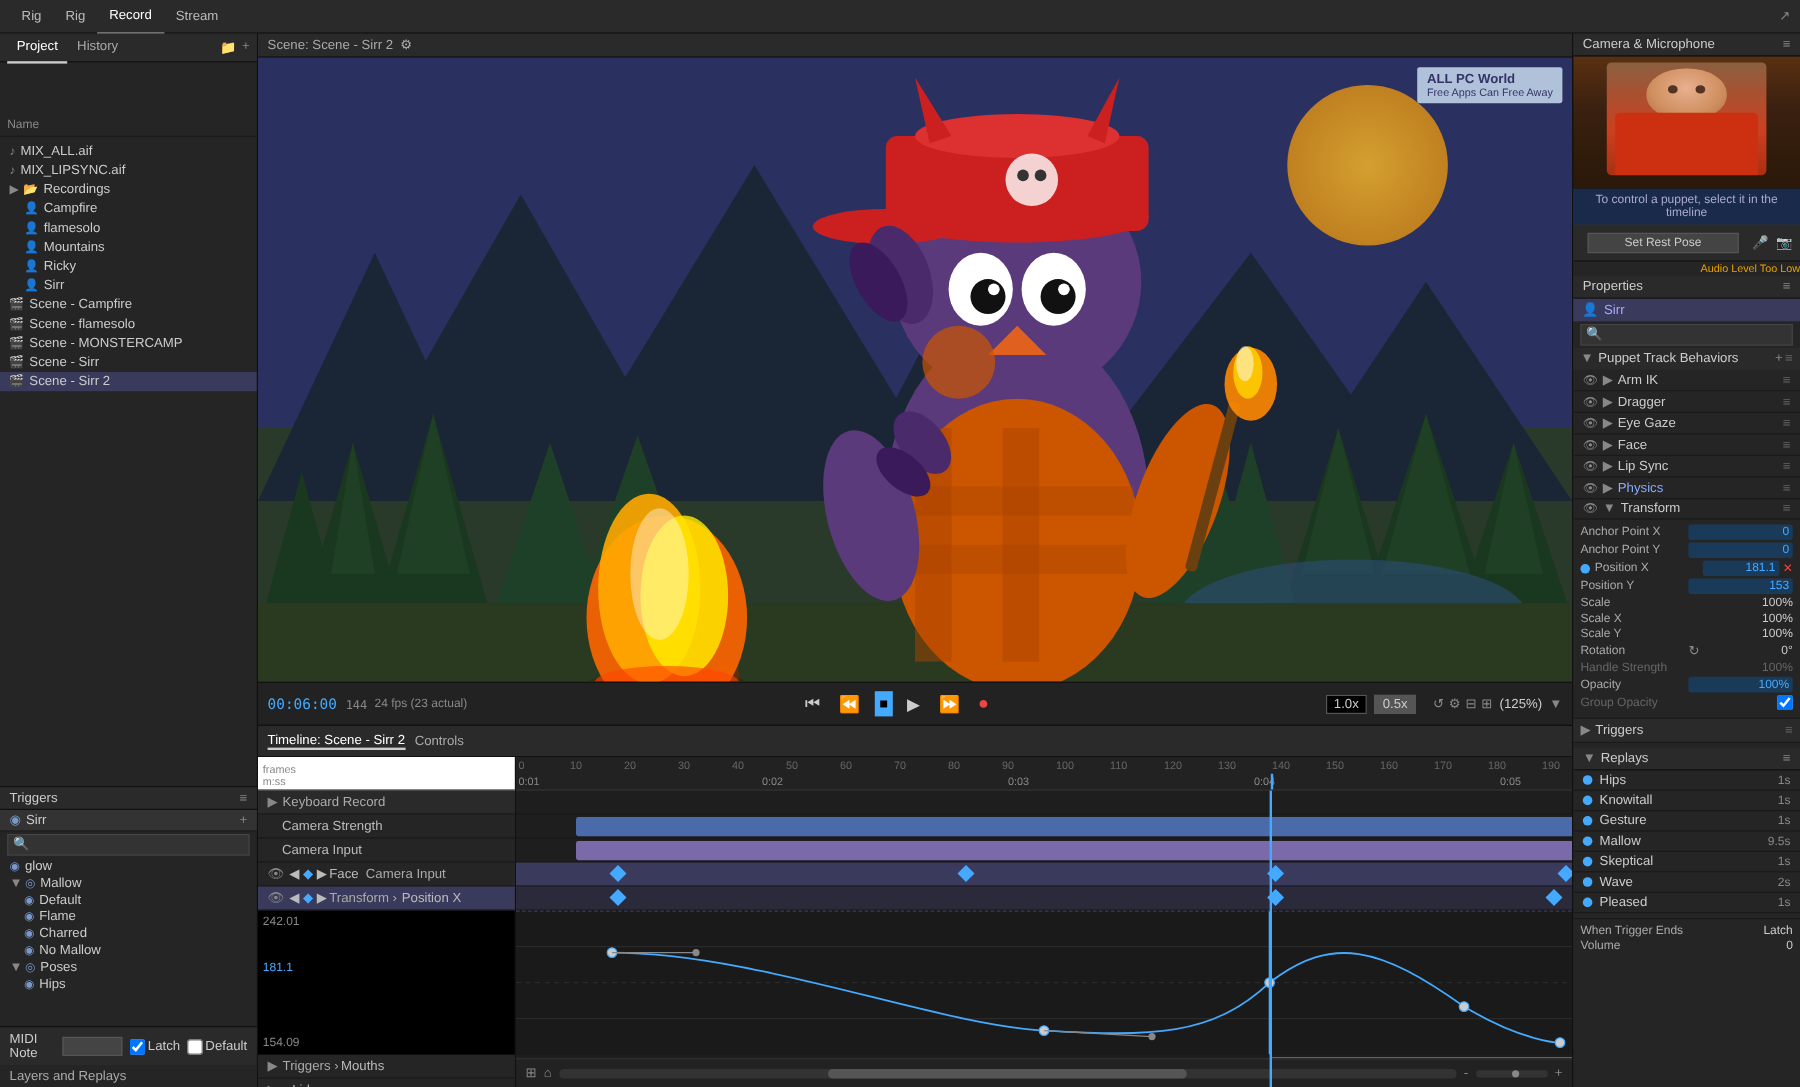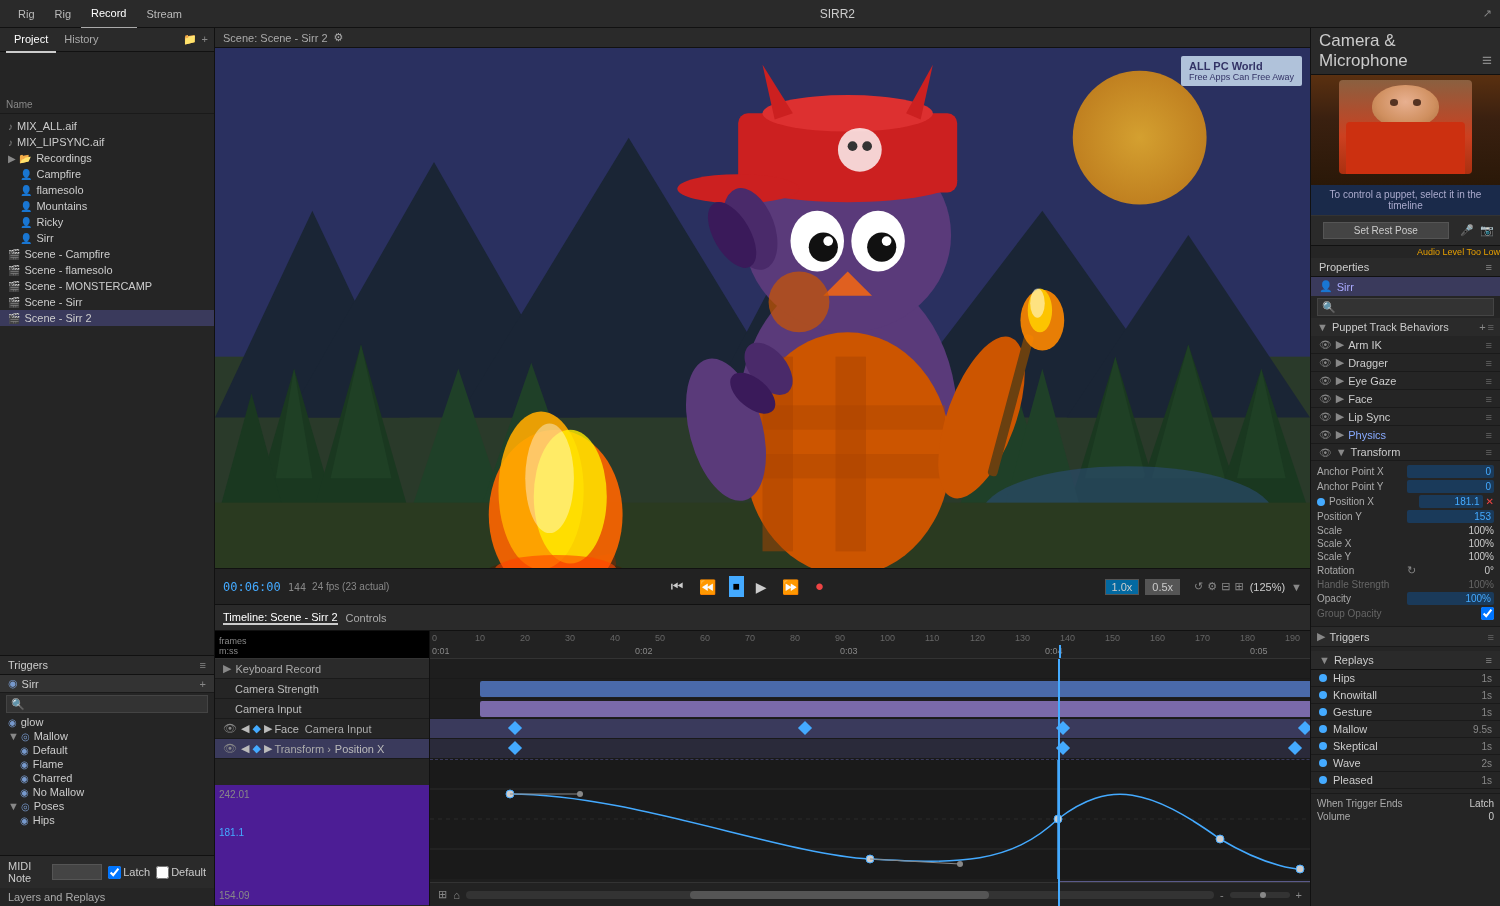--- a/index.html
+++ b/index.html
@@ -62,21 +62,21 @@
     #watermark { position: absolute; top: 8px; right: 8px; background: rgba(200,220,240,0.85); padding: 4px 8px; font-size: 10px; color: #336; border-radius: 2px; }
 
     
     #playback-bar { background: #222; height: 36px; display: flex; align-items: center; padding: 0 8px; gap: 6px; border-top: 1px solid #111; }
     #playback-bar .time-display { color: #4af; font-size: 12px; font-family: monospace; }
     #playback-bar .fps-display { color: #888; font-size: 10px; }
     .pb-btn { background: none; border: none; color: #ccc; cursor: pointer; font-size: 14px; padding: 2px 4px; }
     .pb-btn.record { color: #e44; }
     .pb-btn.active-stop { background: #4af; color: #000; padding: 2px 4px; }
     #speed-controls { margin-left: auto; display: flex; align-items: center; gap: 6px; }
-    .speed-btn { background: #0369a1; border: 1px solid #555; color: #ccc; padding: 1px 6px; font-size: 11px; cursor: pointer; }
+    .speed-btn { background: #000000; border: 1px solid #555; color: #ccc; padding: 1px 6px; font-size: 11px; cursor: pointer; }
     .speed-btn.active { background: #555; }
     #zoom-display { color: #ccc; font-size: 11px; margin-left: auto; }
 
     
     #timeline-area { flex: 1; display: flex; flex-direction: column; background: #1e1e1e; border-top: 1px solid #111; min-height: 0; }
     #timeline-header { display: flex; align-items: center; background: #2a2a2a; height: 26px; padding: 0 8px; border-bottom: 1px solid #111; gap: 8px; }
     #timeline-header .tab { color: #aaa; cursor: pointer; font-size: 11px; }
     #timeline-header .tab.active { color: #fff; border-bottom: 2px solid #ccc; }
 
     
@@ -94,21 +94,21 @@
     #timeline-ruler { height: 28px; background: #222; border-bottom: 1px solid #333; position: sticky; top: 0; z-index: 10; display: flex; align-items: flex-end; padding-bottom: 2px; overflow: hidden; }
 
     
     .track-row { height: 20px; border-bottom: 1px solid #1a1a1a; position: relative; }
     .track-clip { position: absolute; top: 2px; height: 16px; border-radius: 2px; }
     .track-clip.blue { background: #4a6aaa; }
     .track-clip.purple { background: #7a6aaa; }
 
     
     #right-panel { width: 190px; min-width: 190px; background: #252525; border-left: 1px solid #111; display: flex; flex-direction: column; overflow-y: auto; }
-    #cam-mic-header { display: flex; align-items: flex-end; background: #2a2a2a; padding: 3px 8px; border-bottom: 1px solid #111; font-size: 17px; color: #ccc; gap: 40px; }
+    #cam-mic-header { display: flex; align-items: center; background: #2a2a2a; padding: 3px 8px; border-bottom: 1px solid #111; font-size: 11px; color: #ccc; gap: 40px; }
     #camera-feed { width: 100%; height: 110px; background: #111; position: relative; overflow: hidden; }
     #camera-feed-bg { width: 100%; height: 100%; background: linear-gradient(135deg, #8B4513 0%, #654321 50%, #4a3020 100%); position: relative; }
     #rest-pose-btn { margin: 3px 6px; background: #444; border: 1px solid #555; color: #ccc; font-size: 10px; padding: 2px 6px; cursor: pointer; width: calc(100% - 12px); }
     #audio-warn { color: #e8a000; font-size: 9px; text-align: right; padding: 1px 0; }
 
     #properties-header { display: flex; align-items: center; background: #2a2a2a; padding: 3px 8px; border-bottom: 1px solid #111; font-size: 11px; color: #ccc; }
     #puppet-name-bar { display: flex; align-items: center; background: #3a3a5c; padding: 3px 8px; font-size: 11px; color: #aaf; gap: 4px; }
     #prop-search { padding: 2px 6px; background: #252525; }
     #prop-search input { background: #333; border: 1px solid #444; color: #ccc; width: 100%; padding: 2px 4px; font-size: 11px; }
 
@@ -157,21 +157,20 @@
     .wt-value { color: #ccc; }
   </style>
 </head>
 <body>
 
 <div id="top-menu">
   <div class="menu-item">Rig</div>
   <div class="menu-item">Rig</div>
   <div class="menu-item active">Record</div>
   <div class="menu-item">Stream</div>
-  <div id="app-title">SIRR2</div>
   <div id="top-right-icon">↗</div>
 </div>
 
 <div id="main-layout">
 
   <div id="left-panel">
     <div id="left-tabs">
       <div class="tab active">Project</div>
       <div class="tab">History</div>
       <div style="margin-left:auto; display:flex; gap:4px;">
@@ -466,21 +465,21 @@
     <div id="timeline-area">
       <div id="timeline-header">
         <span class="tab active">Timeline: Scene - Sirr 2</span>
         <span class="tab">Controls</span>
       </div>
 
       <div id="timeline-content">
 
         <div id="timeline-tracks-labels">
 
-          <div style="height:28px; background:#000000; border-bottom:1px solid #333; display:flex; flex-direction:column; justify-content:flex-end; padding-bottom:2px; padding-left:4px;">
+          <div style="height:28px; background:#ffffff; border-bottom:1px solid #333; display:flex; flex-direction:column; justify-content:flex-end; padding-bottom:2px; padding-left:4px;">
             <div style="font-size:9px; color:#888;">frames</div>
             <div style="font-size:9px; color:#888;">m:ss</div>
           </div>
 
           <div class="track-label section">
             <span class="expand">▶</span>
             <span>Keyboard Record</span>
           </div>
           <div class="track-label">
             <span style="padding-left:12px;">Camera Strength</span>
@@ -502,21 +501,21 @@
             <span class="visibility-eye">👁</span>
             <span class="track-controls">
               <span style="cursor:pointer;">◀</span>
               <span style="cursor:pointer; color:#4af;">◆</span>
               <span style="cursor:pointer;">▶</span>
             </span>
             <span style="color:#aaa;">Transform ›</span>
             <span style="margin-left:2px;">Position X</span>
           </div>
 
-          <div style="height:120px; position:relative; background:#4c1d95;margin-top:26px;">
+          <div style="height:120px; position:relative; background:#000000;">
             <div style="position:absolute; top:4px; left:4px; font-size:10px; color:#888;">242.01</div>
             <div style="position:absolute; bottom:4px; left:4px; font-size:10px; color:#888;">154.09</div>
             <div style="position:absolute; top:35%; left:4px; font-size:10px; color:#4af;">181.1</div>
           </div>
 
           <div class="track-label">
             <span class="expand">▶</span>
             <span style="color:#aaa;">Triggers ›</span>
             <span style="margin-left:2px;">Mouths</span>
           </div>

